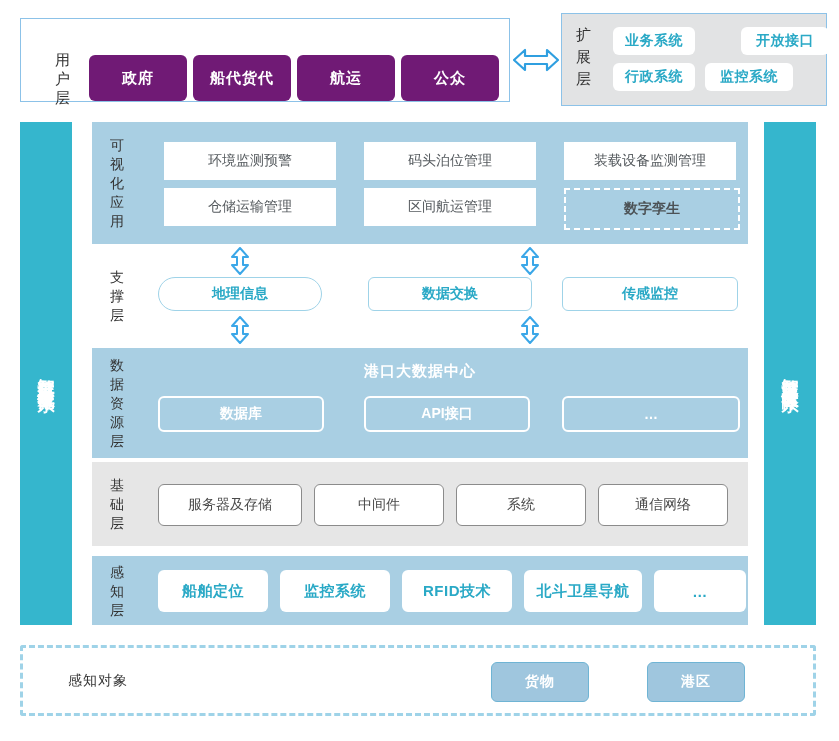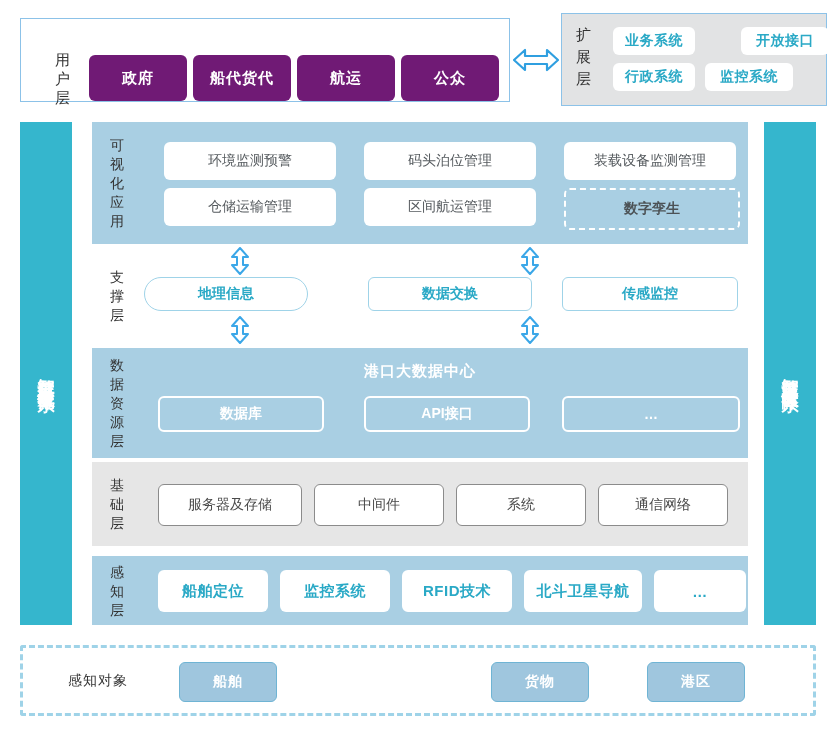--- a/index.html
+++ b/index.html
@@ -110,21 +110,21 @@
     text-align: center;
     width: 22px;
   }
 
   
   #layer-vis { top: 122px; height: 122px; background: #a9cfe3; }
   .vis-chip {
     position: absolute;
     height: 38px;
     background: #ffffff;
-    border-radius: 6px;
+    border-radius: 0;
     color: #555a5e;
     font-size: 14px;
   }
   .vis-chip.dashed {
     background: transparent;
     border: 2px dashed #ffffff;
     color: #4c5256;
     font-weight: bold;
   }
 
@@ -269,21 +269,21 @@
     <div class="vis-chip center" style="left: 272px; top: 66px; width: 172px;">区间航运管理</div>
     <div class="vis-chip dashed center" style="left: 472px; top: 66px; width: 172px;">数字孪生</div>
   </div>
 
 <div class="layer" id="layer-support">
   <div class="layer-label">
       <span style="display: block;">支</span>
       <span style="display: block;">撑</span>
       <span style="display: block;">层</span>
     </div>
-<div class="sup-chip center" style="left: 52px; width: 162px; border-radius: 17px;">地理信息</div>
+<div class="sup-chip center" style="left: 66px; width: 162px; border-radius: 17px;">地理信息</div>
     <div class="sup-chip center" style="left: 276px; width: 162px;">数据交换</div>
     <div class="sup-chip center" style="left: 470px; width: 174px;">传感监控</div>
     <div class="arrow-v" style="left: 137px; top: 3px;"><svg width="22" height="28" viewBox="0 0 22 28">
         <polygon points="11,1 19,10 14,10 14,18 19,18 11,27 3,18 8,18 8,10 3,10" fill="#ffffff" stroke="#3ba7e8" stroke-width="2" stroke-linejoin="round"></polygon>
       </svg></div>
     <div class="arrow-v" style="left: 427px; top: 3px;"><svg width="22" height="28" viewBox="0 0 22 28">
         <polygon points="11,1 19,10 14,10 14,18 19,18 11,27 3,18 8,18 8,10 3,10" fill="#ffffff" stroke="#3ba7e8" stroke-width="2" stroke-linejoin="round"></polygon>
       </svg></div>
     <div class="arrow-v" style="left: 137px; top: 72px;"><svg width="22" height="28" viewBox="0 0 22 28">
         <polygon points="11,1 19,10 14,10 14,18 19,18 11,27 3,18 8,18 8,10 3,10" fill="#ffffff" stroke="#3ba7e8" stroke-width="2" stroke-linejoin="round"></polygon>
@@ -327,21 +327,20 @@
     </div>
 <div class="percep-chip center" style="left: 66px; width: 110px;">船舶定位</div>
     <div class="percep-chip center" style="left: 188px; width: 110px;">监控系统</div>
     <div class="percep-chip center" style="left: 310px; width: 110px;">RFID技术</div>
     <div class="percep-chip center" style="left: 432px; width: 118px; border-radius: 6px;">北斗卫星导航</div>
     <div class="percep-chip center" style="left: 562px; width: 92px;">…</div>
   </div>
 
 <div class="abs" id="object-band">
   <div id="object-band-label">感知对象</div>
-<div class="obj-chip center" style="left: 156px; width: 96px;">船舶</div>
     <div class="obj-chip center" style="left: 468px; width: 96px;">货物</div>
     <div class="obj-chip center" style="left: 624px; width: 96px;">港区</div>
   </div>
 
 <div class="ext-chip center" style="left: 613px; top: 27px; width: 82px;">业务系统</div>
 <div class="ext-chip center" style="left: 725px; top: 27px; width: 88px; margin-left: 16px;">开放接口</div>
 <div class="ext-chip center" style="left: 613px; top: 63px; width: 82px;">行政系统</div>
 <div class="ext-chip center" style="left: 705px; top: 63px; width: 88px;">监控系统</div>
 
 </body></html>

